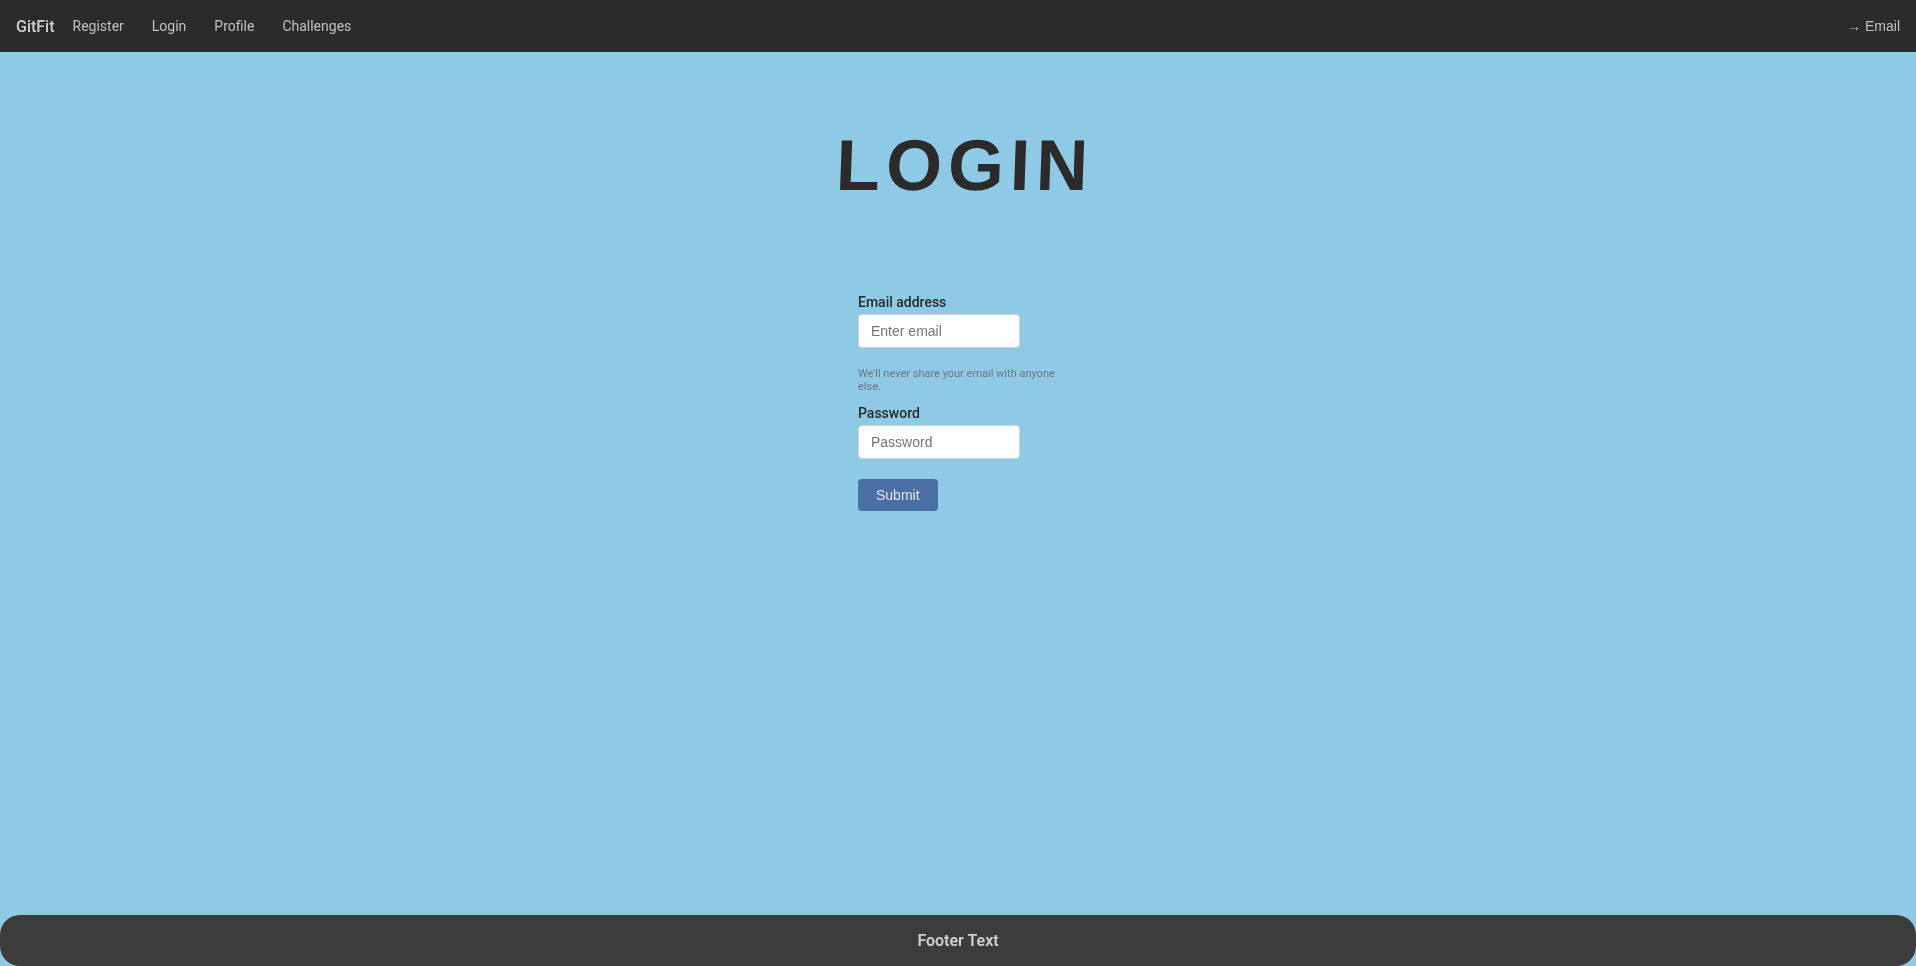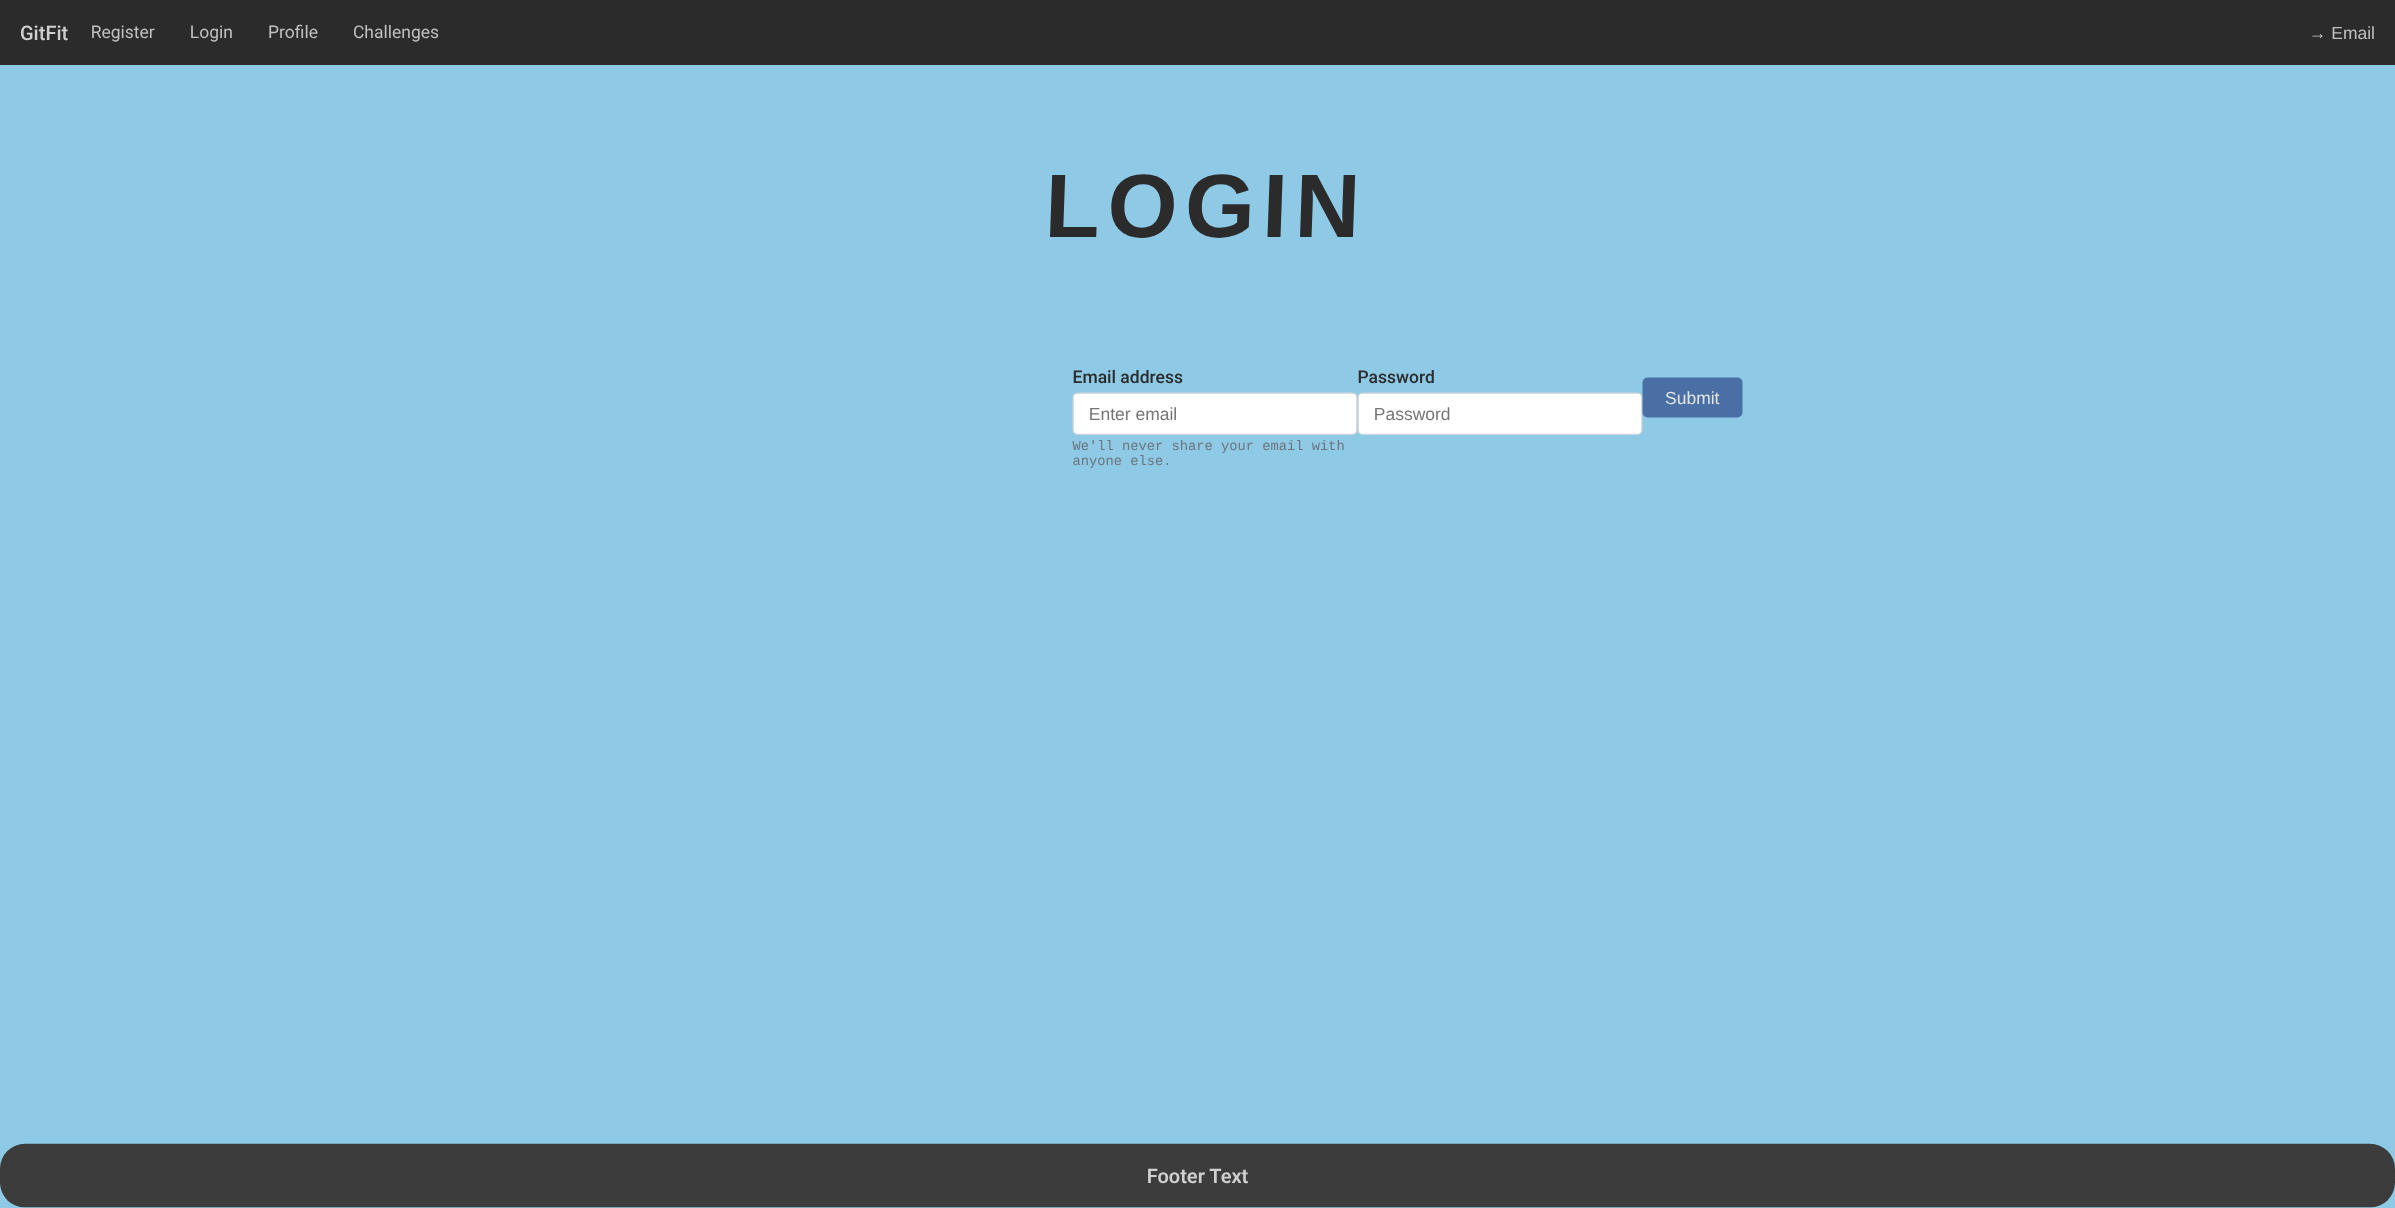--- a/index.html
+++ b/index.html
@@ -78,21 +78,21 @@
       color: #2b2b2b;
       margin-bottom: 40px;
       letter-spacing: 4px;
       font-weight: 700;
       text-transform: uppercase;
       font-style: normal;
     }
 
     .login-form {
       display: flex;
-      flex-direction: row;
+      flex-direction: column;
       gap: 0;
       width: 200px;
     }
 
     .form-group {
       display: flex;
       flex-direction: column;
       margin-bottom: 12px;
     }
 
@@ -104,28 +104,27 @@
     }
 
     .form-input {
       padding: 8px 12px;
       font-size: 14px;
       border: 1px solid #ced4da;
       border-radius: 4px;
       background-color: #ffffff;
       color: #555;
       outline: none;
-      width: 228px;
+      width: 162px;
     }
 
     .form-hint {
       font-size: 11px;
       color: #6c757d;
-      margin-top: 4px;
-      font-family: Liberation Mono, monospace;
+      margin-top: 19px;
     }
 
     .submit-button {
       margin-top: 8px;
       padding: 8px 18px;
       background-color: #4a6fa5;
       color: #e5e5e5;
       border: none;
       border-radius: 4px;
       font-size: 14px;

